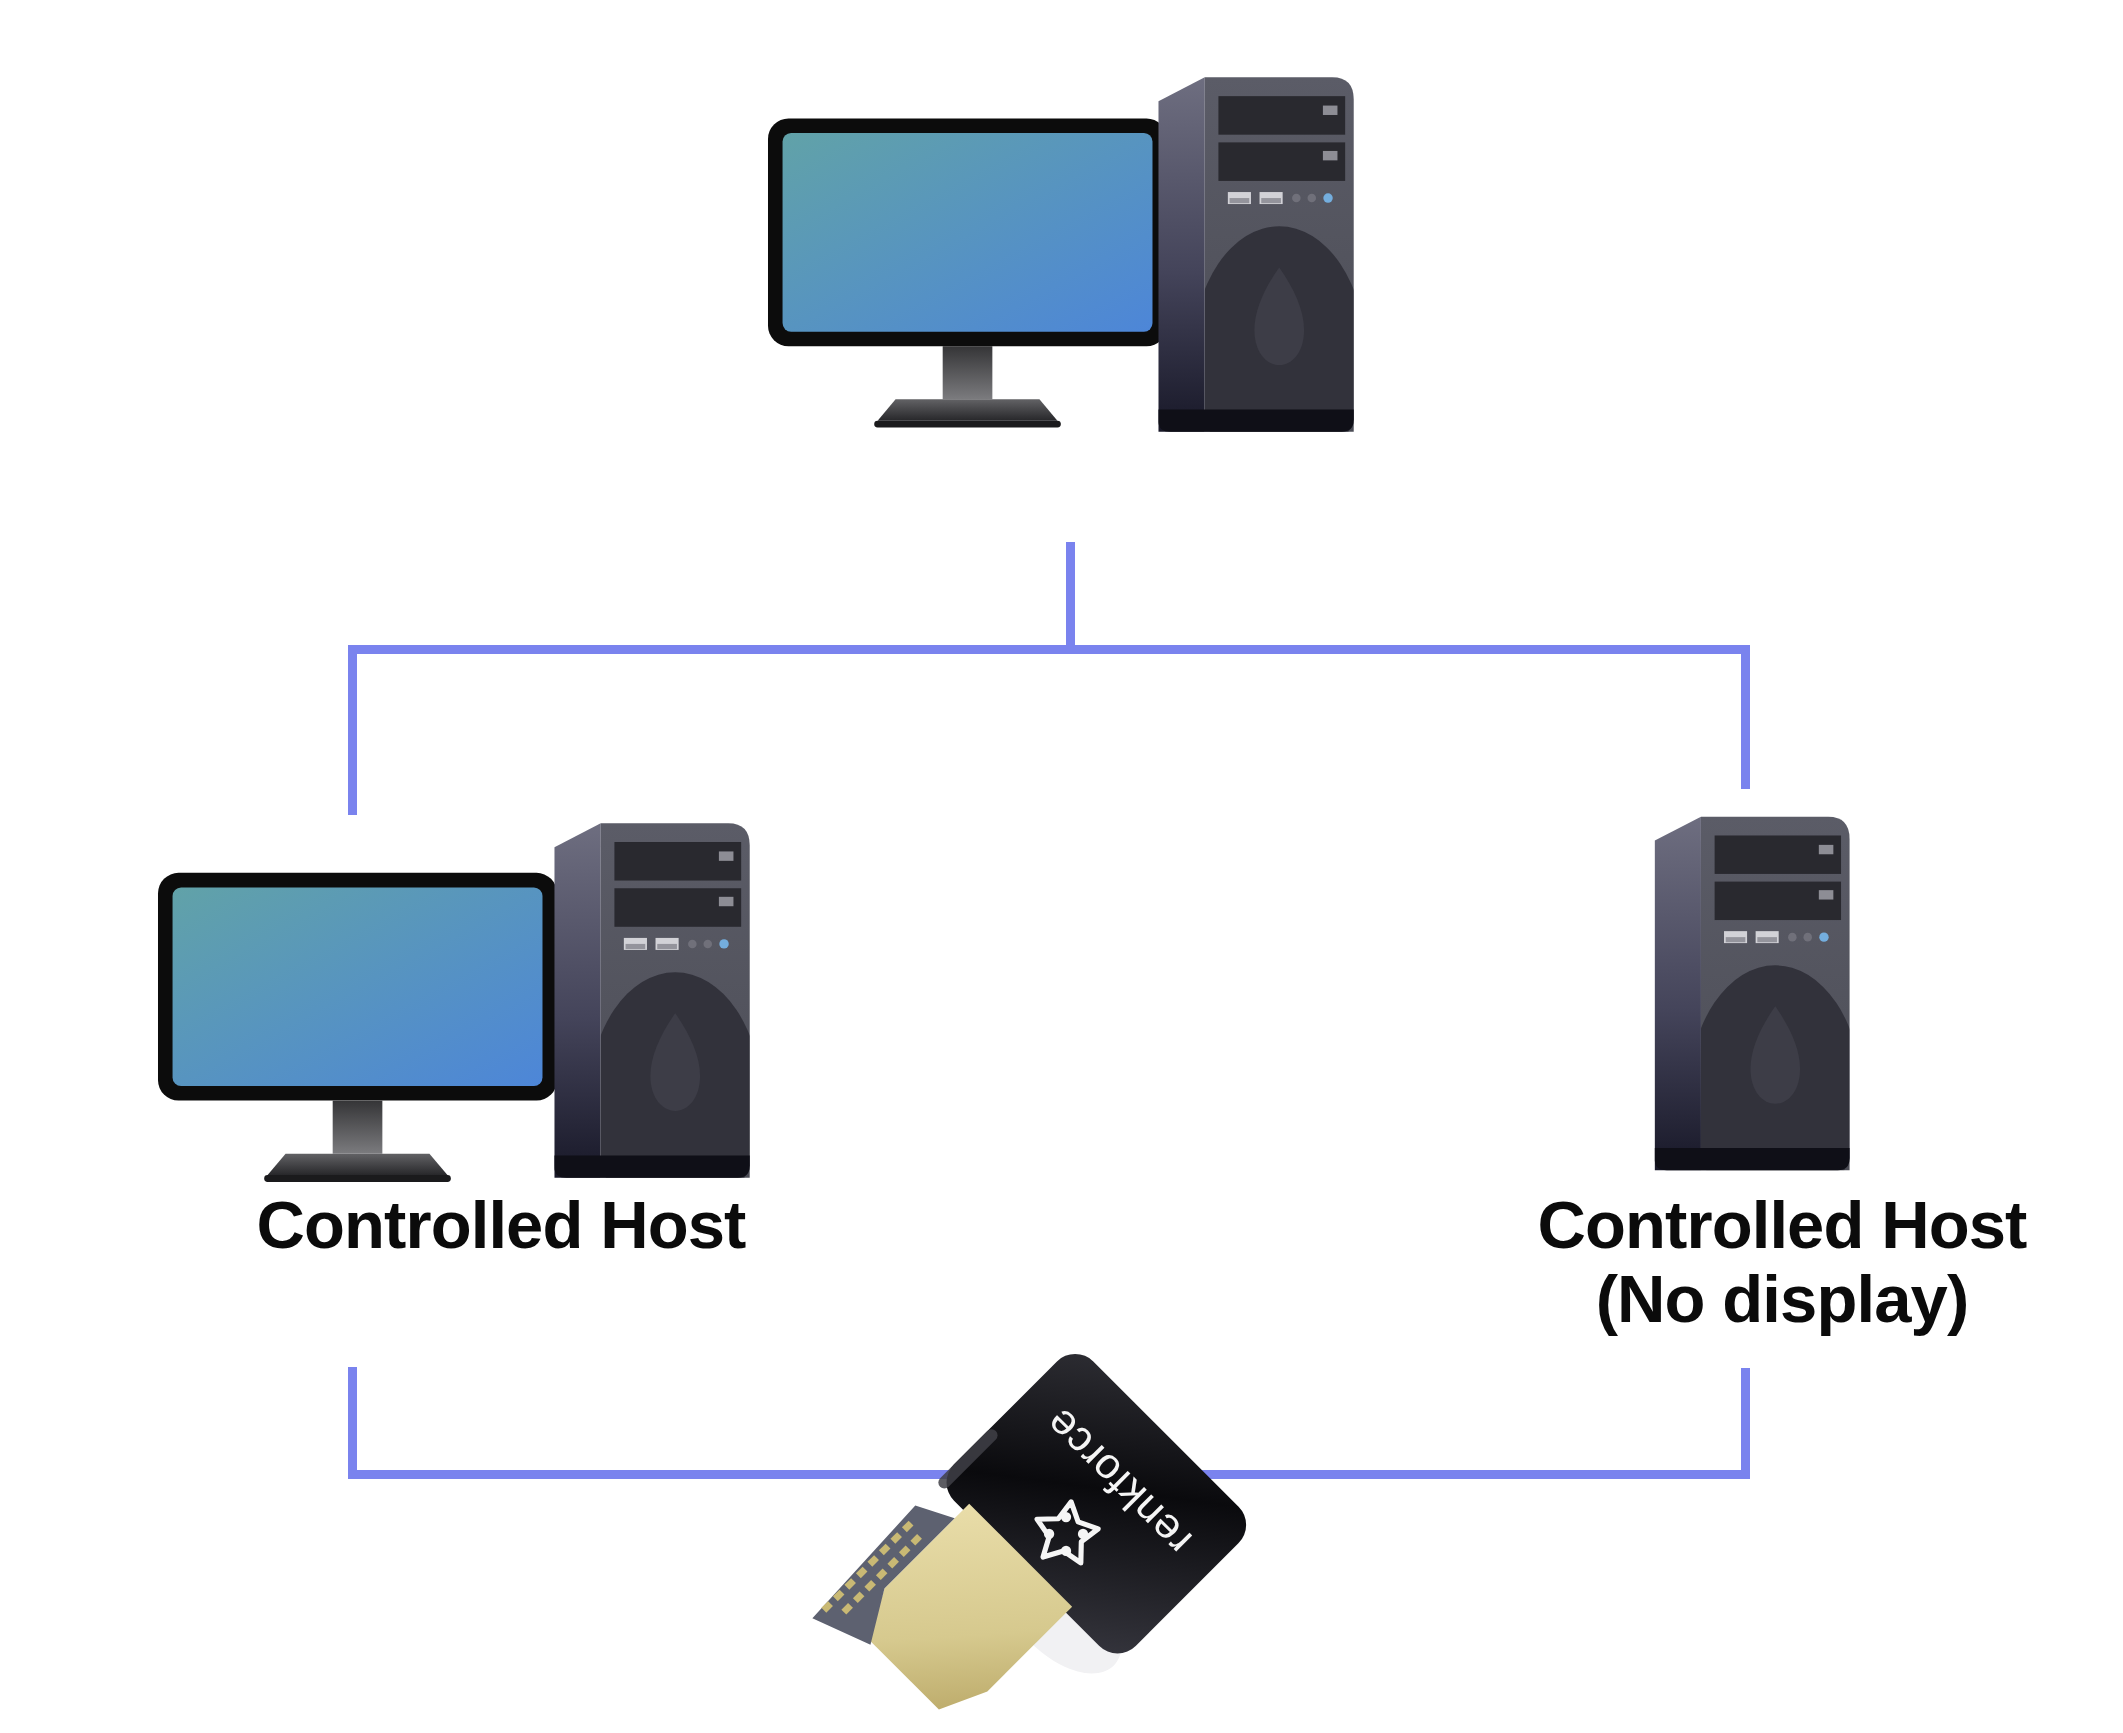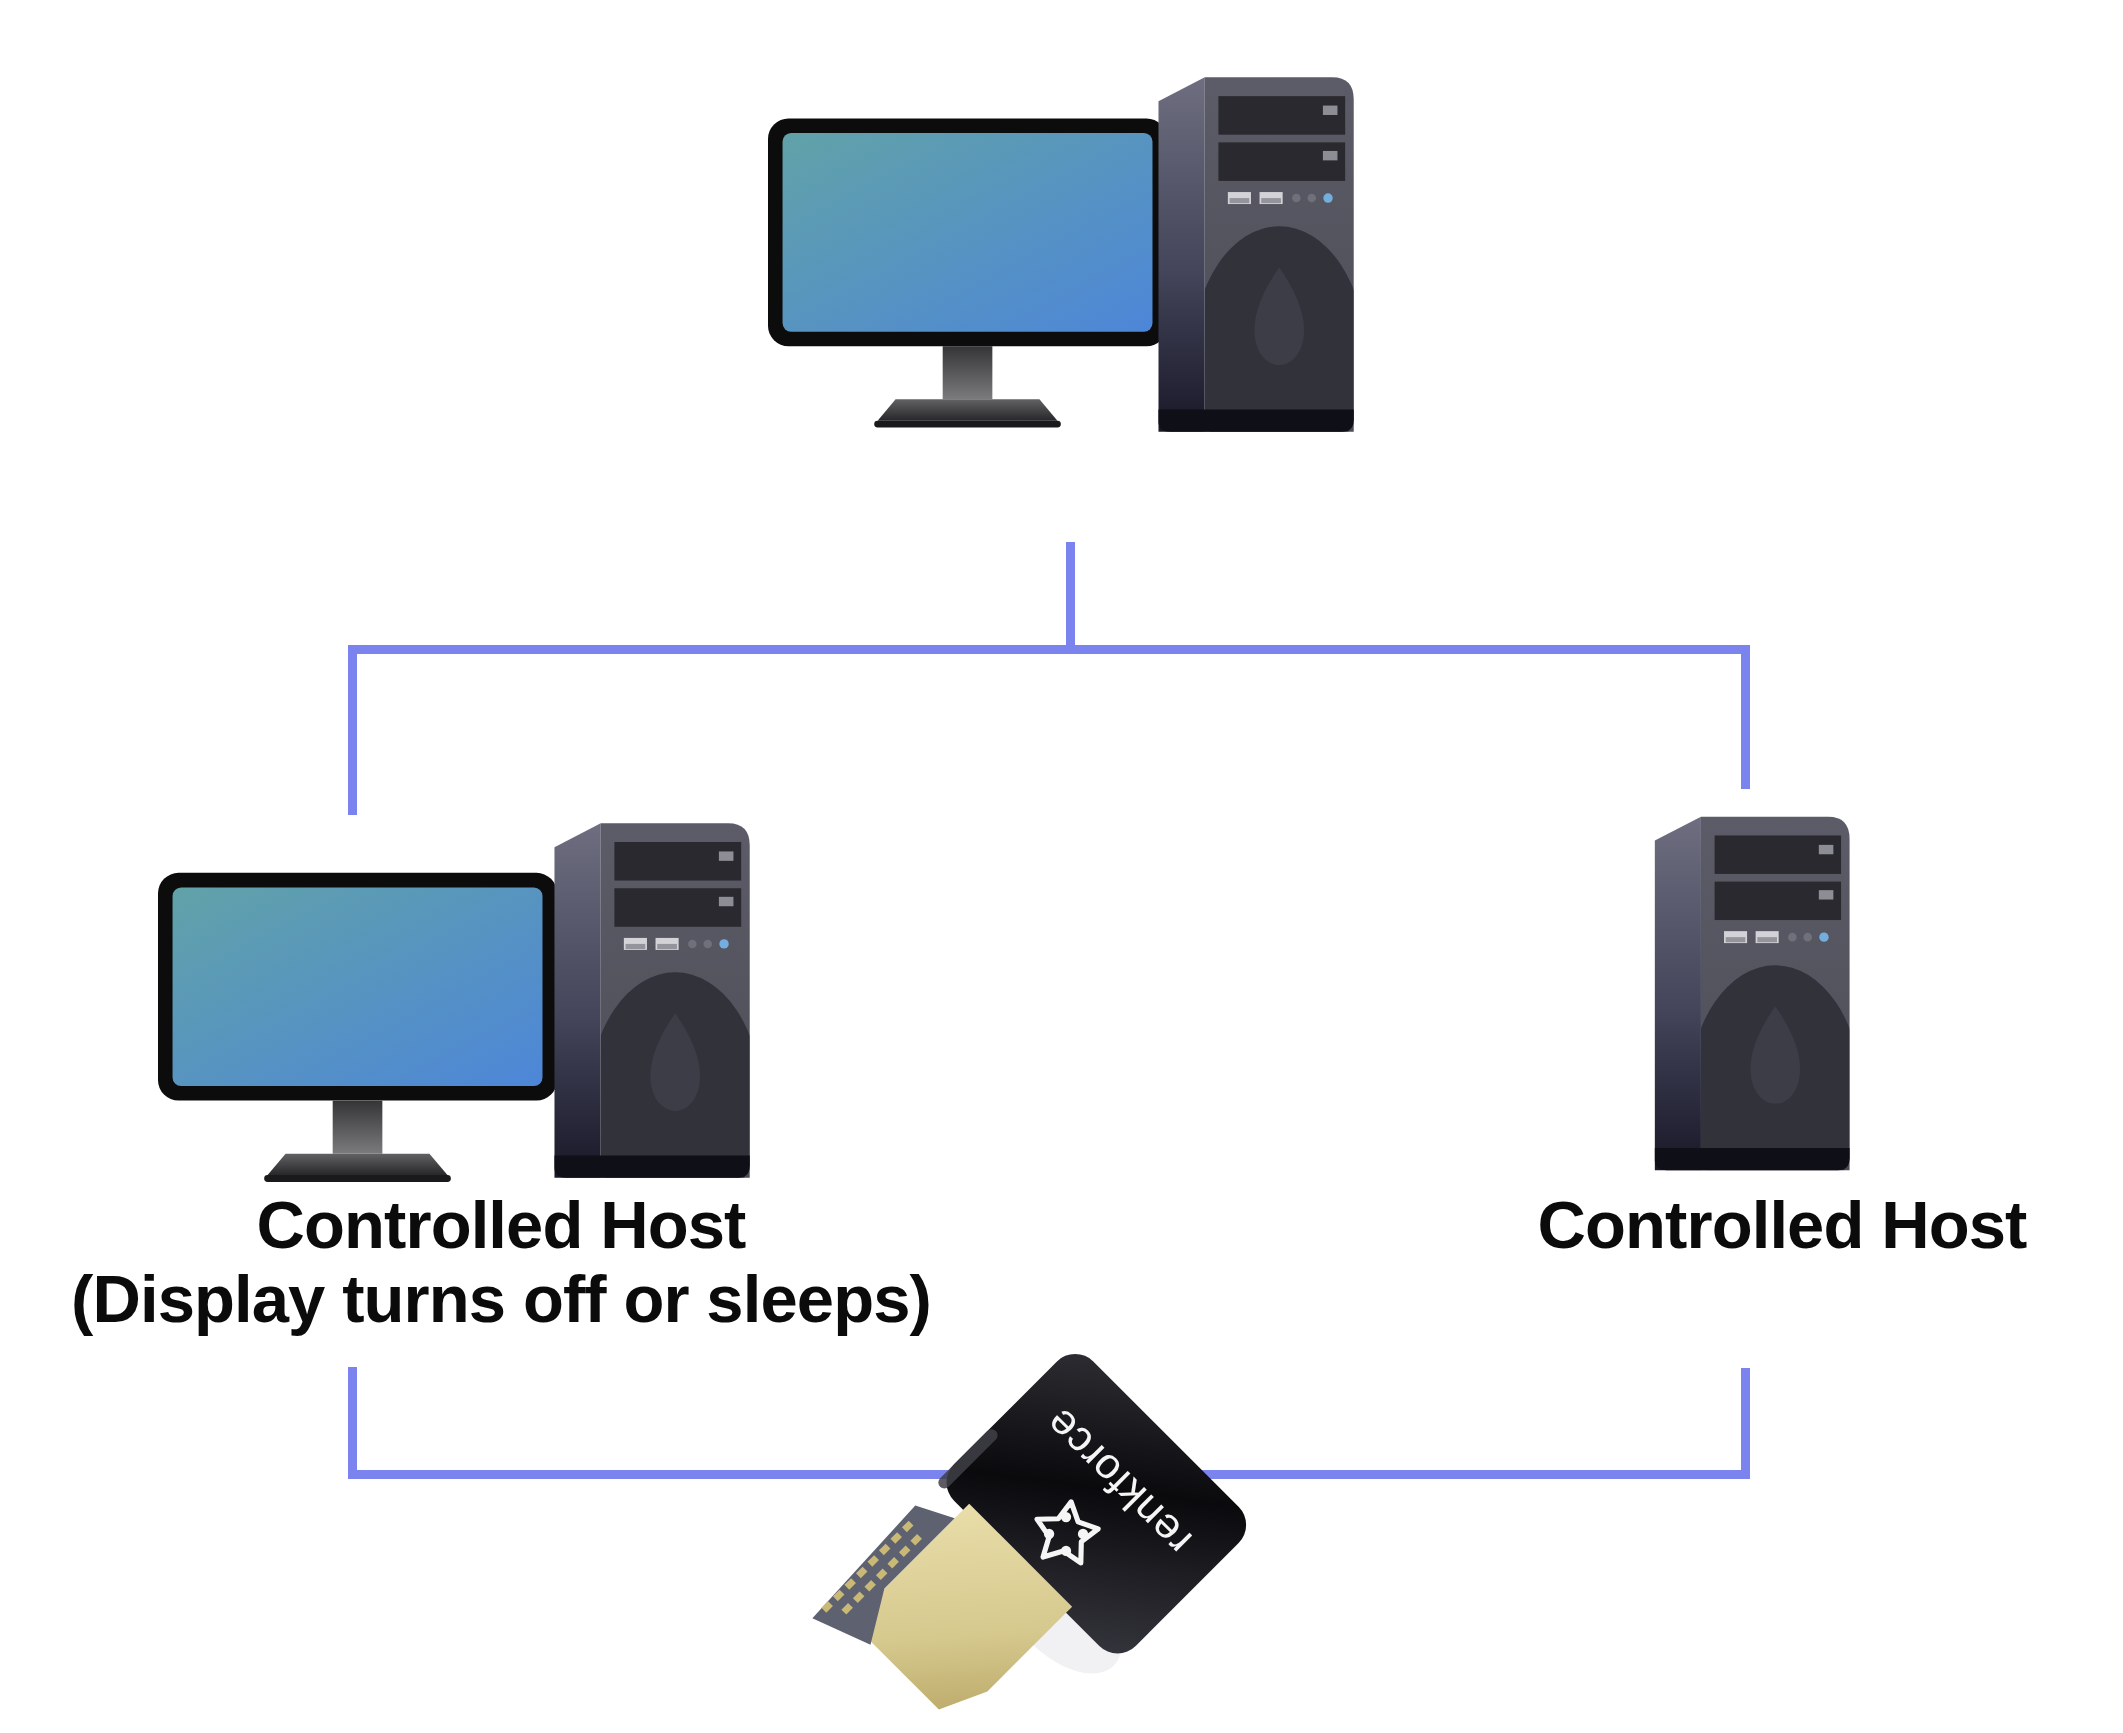--- a/index.html
+++ b/index.html
@@ -175,21 +175,21 @@
           <circle cx="14" cy="14" r="6" fill="#f5f5f5"></circle>
           <circle cx="-14" cy="14" r="6" fill="#f5f5f5"></circle>
         </g>
       </g>
     </g>
   </svg>
 
 
   <div class="node-label label-left">
     <div>Controlled Host</div>
-    <div>(Display turns off or sleeps)</div>
   </div>
 
   <div class="node-label label-right">
     <div>Controlled Host</div>
+    <div>(No display)</div>
   </div>
 
 </div>
 
 
 </body></html>

